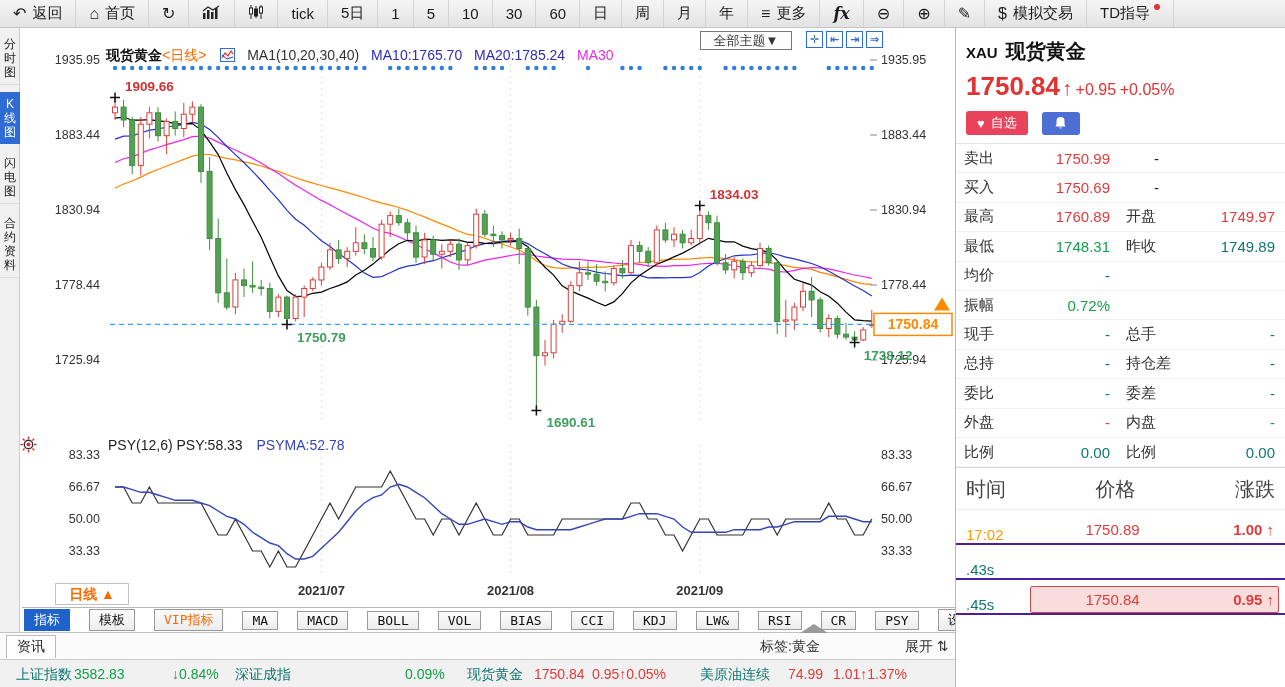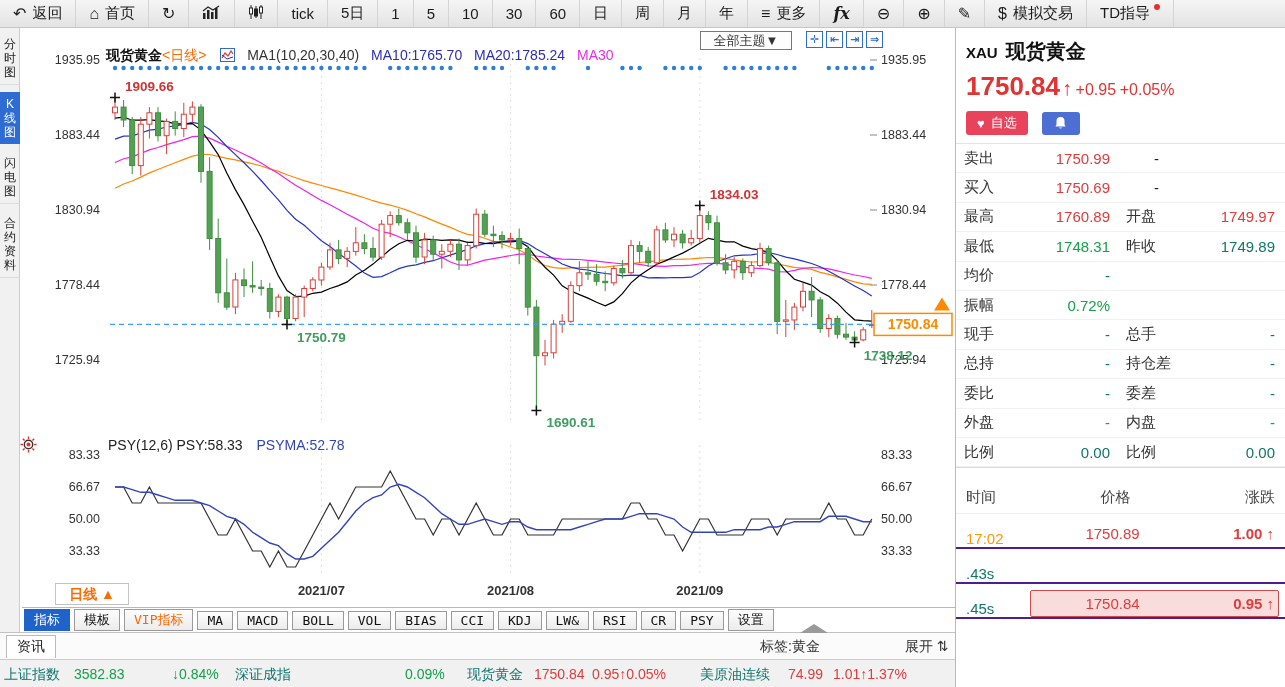--- a/index.html
+++ b/index.html
@@ -20,21 +20,21 @@
 .theme-box{position:absolute;left:700px;top:31px;width:92px;height:19px;border:1px solid #777;background:#fdfdfd;font-size:13px;text-align:center;line-height:18px;color:#333}
 .theme-icons{position:absolute;left:806px;top:31px;display:flex;gap:3px}
 .th-ico{width:17px;height:17px;border:1px solid #2e6bd2;color:#2e6bd2;font-size:11px;line-height:15px;text-align:center;background:#fff;font-weight:bold}
 #main-chart{position:absolute;left:20px;top:50px}
 #psy-chart{position:absolute;left:20px;top:435px}
 .psy-header{position:absolute;left:108px;top:437px;font-size:14px;white-space:nowrap}
 .psy-main{color:#222}.psy-ma{color:#3344bb;margin-left:10px}
 .sun-ico{position:absolute;left:20px;top:436px}
 #xlabels span{position:absolute;top:583px;font-size:13px;font-weight:bold;color:#333;width:60px;text-align:center}
 .period-box{position:absolute;left:55px;top:583px;width:74px;height:22px;background:#fff;border:1px solid #c2c2c2;color:#ff6a00;font-weight:bold;font-size:14px;text-align:center;line-height:21px}
-.ind-tabs{position:absolute;left:22px;top:607px;width:933px;height:25px;border-top:1px solid #b9b9b9;display:flex;align-items:center;gap:4px;padding:0 2px;background:#fff}
+.ind-tabs{position:absolute;left:22px;top:607px;width:933px;height:25px;border-top:1px solid #b9b9b9;display:flex;align-items:center;gap:19px;padding:0 2px;background:#fff}
 .ind-tab{font-family:"DejaVu Sans Mono","Liberation Mono",monospace;font-size:13px;color:#111;border:1px solid #9a9a9a;background:linear-gradient(#fdfdfd,#ececec);padding:1px 9px;white-space:nowrap}
 .ind-tab.active{background:#1f62c9;color:#fff;border-color:#1f62c9}
 .ind-tab.vip{color:#ff6600}
 .news-bar{position:absolute;left:0;top:632px;width:955px;height:27px;background:#fbfbfb;border-top:1px solid #c2c2c2}
 .news-tab{position:absolute;left:6px;top:2px;padding:2px 10px;font-size:14px;background:#fff;border:1px solid #bbb;border-bottom:none}
 .tag-label{position:absolute;left:760px;top:5px;font-size:14px;color:#333}
 .expand-btn{position:absolute;left:905px;top:5px;font-size:14px;color:#333}
 .collapse-handle{position:absolute;left:800px;top:-9px;width:0;height:0;border-left:14px solid transparent;border-right:14px solid transparent;border-bottom:9px solid #9a9a9a}
 .ticker{position:absolute;left:0;top:659px;width:955px;height:28px;background:#f1f1f1;border-top:1px solid #ccc;font-size:14px}
 .ticker span{position:absolute;top:6px;white-space:nowrap}
@@ -47,21 +47,21 @@
 .r-arrow{font-size:20px;font-weight:bold;color:#e03333;margin-left:2px}
 .r-chg{font-size:16px;color:#e03333;}
 .r-btns{display:flex;gap:14px;padding:9px 0 8px 10px;align-items:center}
 .fav-btn{background:#e8435a;color:#fff;font-size:13px;border-radius:3px;padding:3px 11px;display:flex;gap:6px;align-items:center}
 .alert-btn{background:#4d6ed3;border-radius:3px;width:38px;height:23px;display:flex;align-items:center;justify-content:center}
 .q-rows{border-top:1px solid #e3e3e3}
 .q-row{display:grid;grid-template-columns:60px 86px 80px 1fr;align-items:center;height:29.4px;padding:0 10px 0 8px;border-bottom:1px solid #f1f1f1;font-size:15px}
 .q-row .lab{color:#333}.q-row .v1{text-align:right}.q-row .l2{padding-left:16px;color:#333}.q-row .v2{text-align:right}
 .q-row .l2.mid{padding-left:44px;color:#222}
 .trades{border-top:1px solid #d9d9d9}
-.t-head{display:grid;grid-template-columns:74px 1fr 84px;padding:20px 10px 6px 10px;font-size:15px;color:#444;border-bottom:1px solid #eee}
+.t-head{display:grid;grid-template-columns:74px 1fr 84px;padding:8px 10px 6px 10px;font-size:20px;color:#444;border-bottom:1px solid #eee}
 .t-head .h2{text-align:center}.t-head .h3{text-align:right}
 .t-row{display:flex;align-items:flex-end;height:35px;padding:0 6px 0 10px;font-size:15px;border-bottom:2px solid #4c1d95}
 .t-time{width:64px}
 .t-box{flex:1;display:grid;grid-template-columns:1fr 84px;align-items:center;padding:4px 4px;border:1.5px solid transparent;border-radius:2px}
 .t-box.hl{background:#f9dcdc;border-color:#cf4a4a}
 .t-price{text-align:center;color:#e23b3b}.t-chg{text-align:right;color:#e23b3b;font-weight:bold}
 svg text{font-family:"Liberation Sans","DejaVu Sans",sans-serif}
 </style>
 </head>
 <body>
@@ -534,21 +534,21 @@
   </div>
 
 <div class="news-bar">
   <div class="collapse-handle"></div>
   <div class="news-tab">资讯</div>
   <div class="tag-label">标签:黄金</div>
   <div class="expand-btn">展开 ⇅</div>
 </div>
 
 <div class="ticker" id="ticker">
-    <span class="c-black" style="left: 4px;">上证指数</span>
+    <span class="c-black" style="left: 16px;">上证指数</span>
     <span class="c-green" style="left: 74px;">3582.83</span>
     <span class="c-green" style="left: 128px; margin-top: 36px;">-30.24</span>
     <span class="c-green" style="left: 172px;">↓0.84%</span>
     <span class="c-black" style="left: 235px;">深证成指</span>
     <span class="c-green" style="left: 405px;">0.09%</span>
     <span class="c-black" style="left: 467px;">现货黄金</span>
     <span class="c-red" style="left: 534px;">1750.84</span>
     <span class="c-red" style="left: 592px;">0.95↑0.05%</span>
     <span class="c-black" style="left: 700px;">美原油连续</span>
     <span class="c-red" style="left: 788px;">74.99</span>

